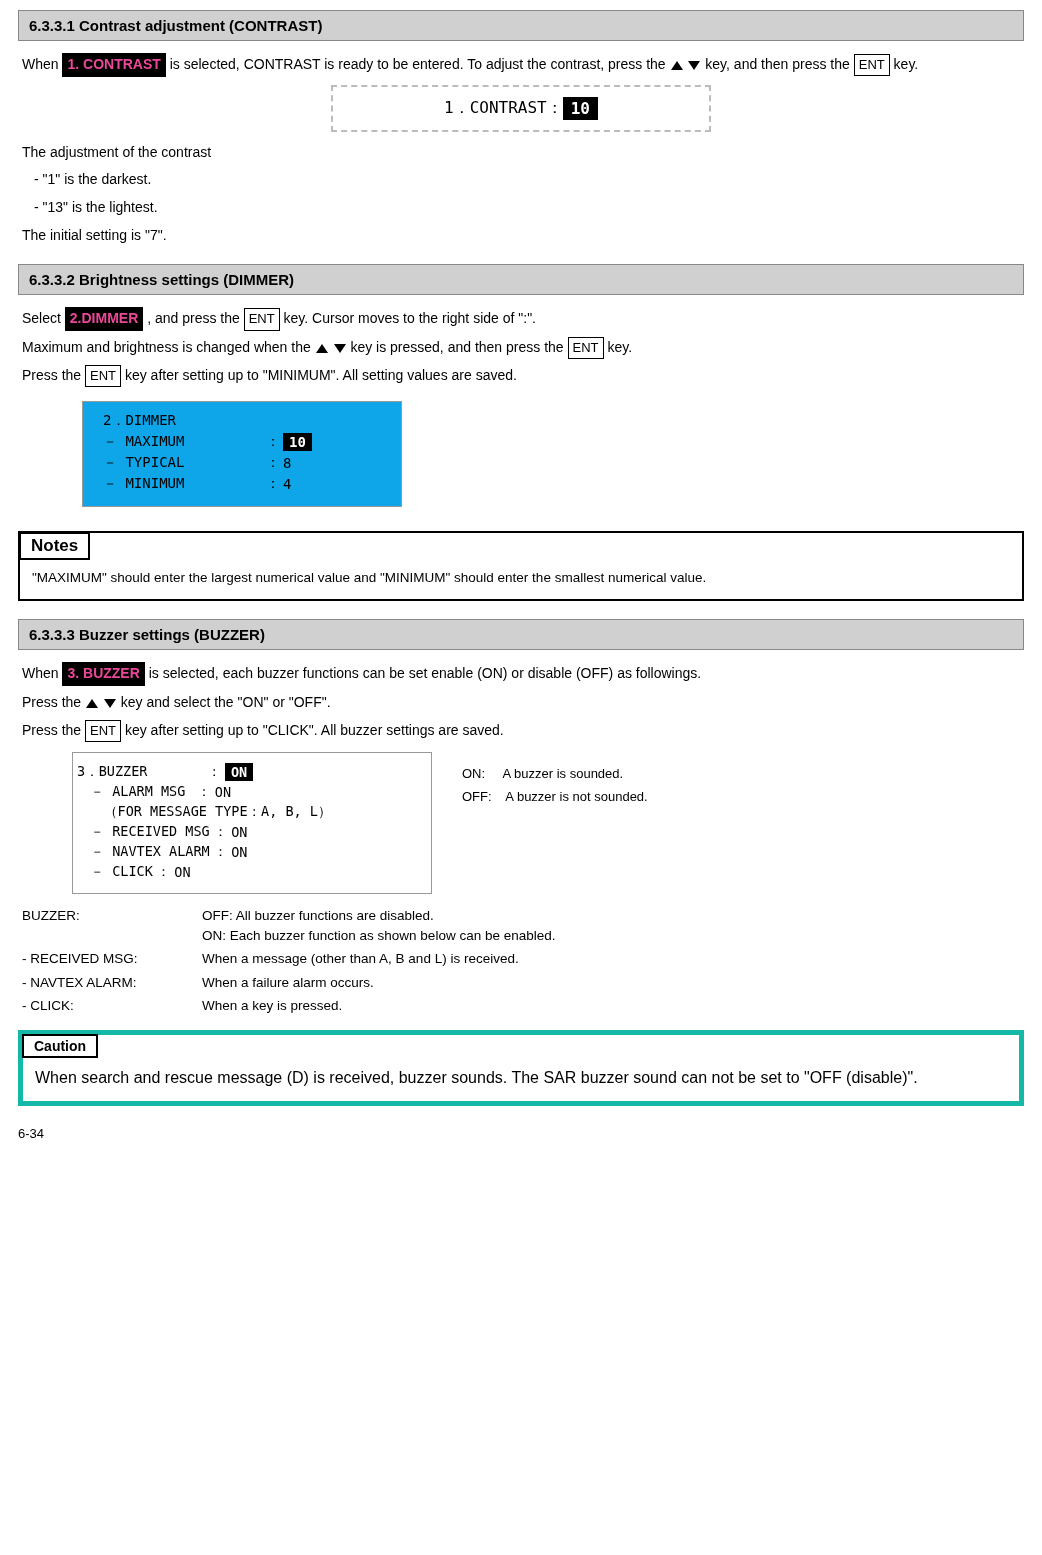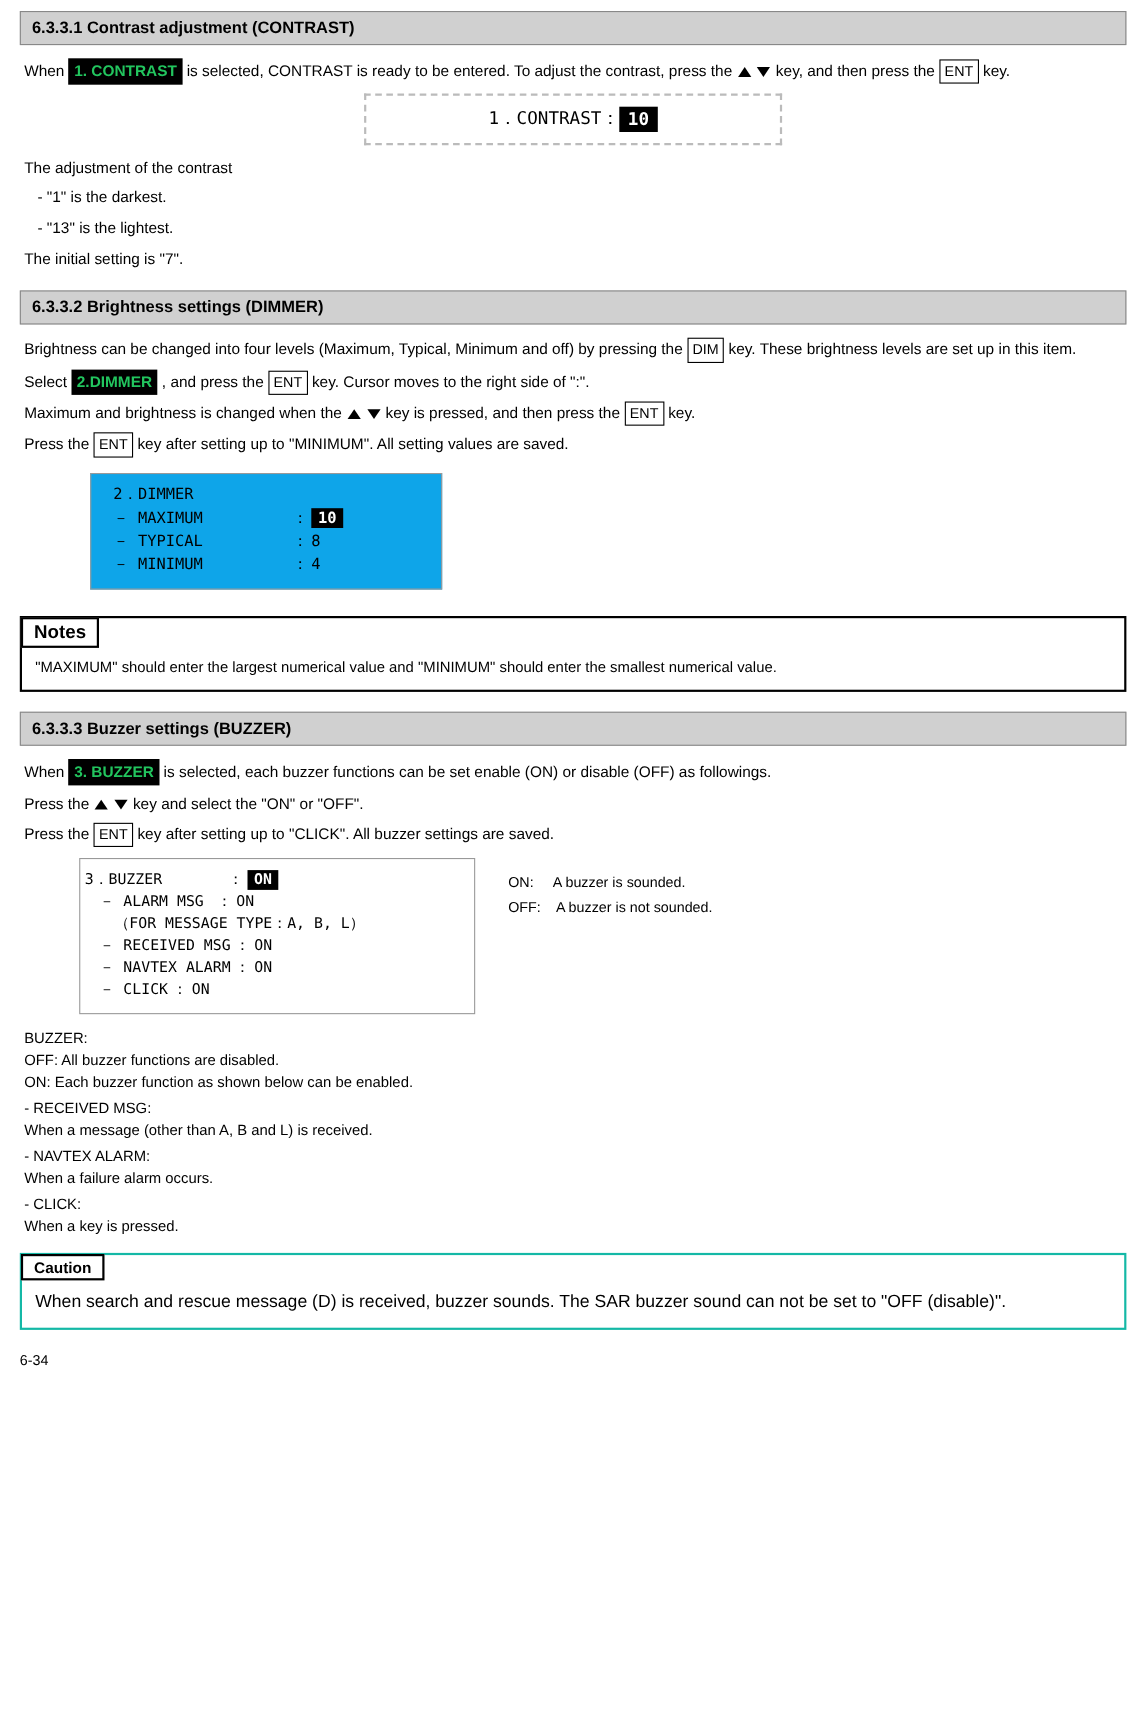--- a/index.html
+++ b/index.html
@@ -29,21 +29,21 @@
     }
 
     p {
       margin-bottom: 6px;
       line-height: 1.55;
     }
 
     .highlight-box {
       display: inline-block;
       background: #000;
-      color: #22c55e;
+      color: #ec4899;
       padding: 1px 5px;
       font-weight: bold;
     }
 
     .key-box {
       display: inline-block;
       border: 1px solid #000;
       padding: 0px 4px;
       font-size: 13px;
     }
@@ -116,21 +116,21 @@
       margin-left: -1px;
     }
 
     .notes-content {
       padding: 8px 12px 10px 12px;
       font-size: 13.5px;
       line-height: 1.55;
     }
 
     .caution-box {
-      border: 2px solid #14b8a6;
+      border: 5px solid #14b8a6;
       margin: 14px 0 10px 0;
     }
 
     .caution-label {
       display: inline-block;
       border: 2px solid #000;
       padding: 2px 10px;
       font-weight: bold;
       font-size: 14px;
       background: #fff;
@@ -183,21 +183,20 @@
 
     .desc-table {
       margin: 12px 0;
       font-size: 13.5px;
     }
 
     .desc-row {
       display: flex;
       margin-bottom: 3px;
       line-height: 1.5;
-      flex-direction: column;
     }
 
     .desc-key {
       width: 180px;
       flex-shrink: 0;
     }
 
     .desc-val {
       flex: 1;
     }
@@ -263,25 +262,20 @@
     <p class="indent">- "1" is the darkest.</p>
     <p class="indent">- "13" is the lightest.</p>
     <p>The initial setting is "7".</p>
   </div>
 </div>
 
 <div>
   <div class="section-header">6.3.3.2 Brightness settings (DIMMER)</div>
   <div class="section-content">
     <p>
-      <span>Brightness can be changed into four levels (Maximum, Typical, Minimum and off) by pressing the</span>
-      <span class="key-box">DIM</span>
-      <span>key. These brightness levels are set up in this item.</span>
-    </p>
-    <p>
       <span>Select</span>
       <span class="highlight-box">2.DIMMER</span>
       <span>, and press the</span>
       <span class="key-box">ENT</span>
       <span>key. Cursor moves to the right side of ":".</span>
     </p>
     <p>
       <span>Maximum and brightness is changed when the</span>
       <span class="triangle-up"></span>
       <span class="triangle-down"></span>

